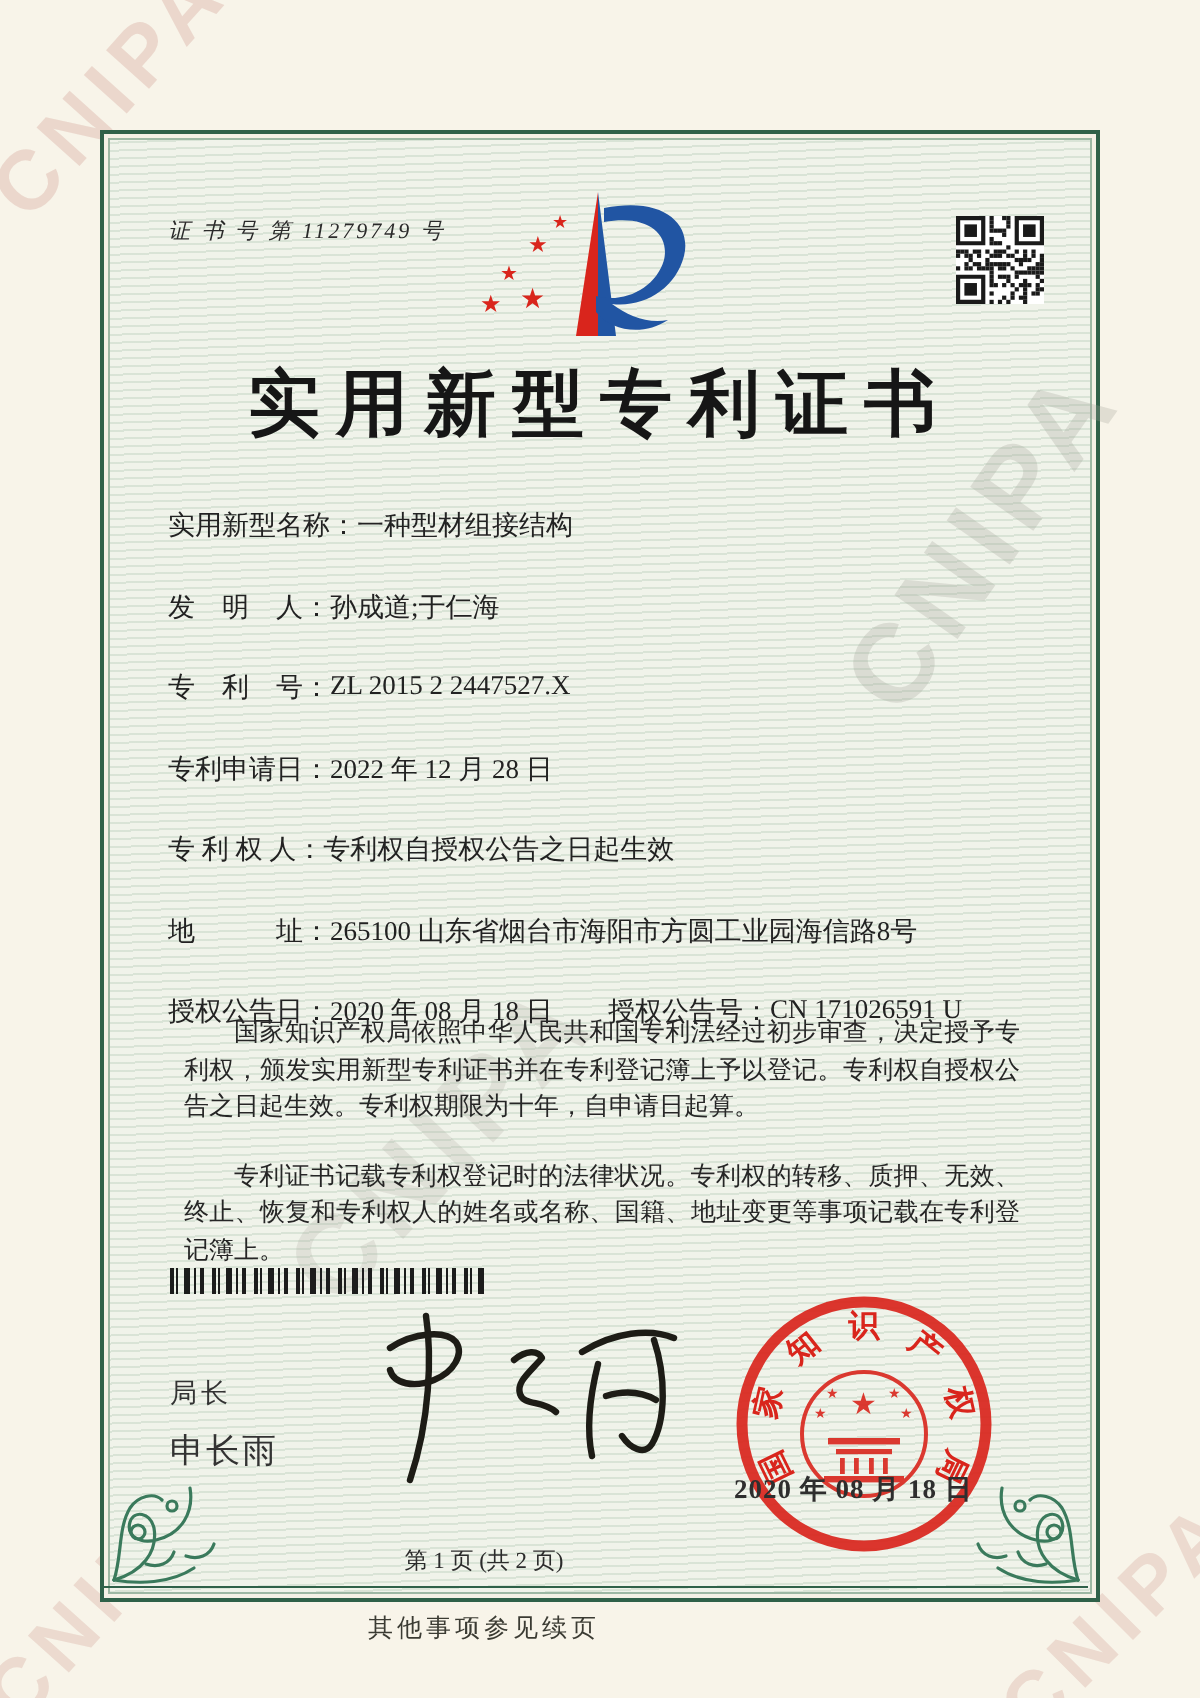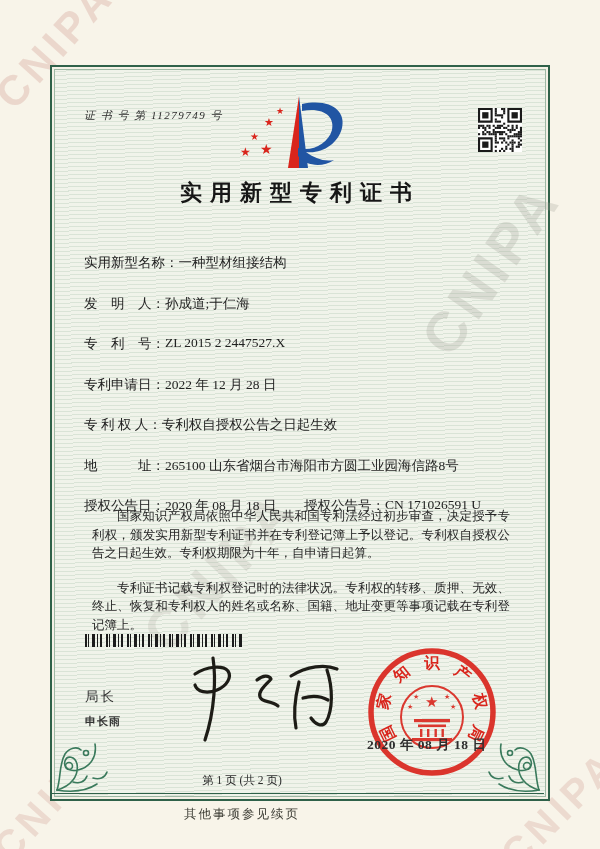--- a/index.html
+++ b/index.html
@@ -23,40 +23,40 @@
       rgba(125,165,135,.20) 0px, rgba(125,165,135,.20) 1px,
       transparent 1px, transparent 4px);
     z-index:2;
   }
   #bottom-inner-line{
     position:absolute;left:52px;top:793px;width:492px;height:0;
     border-top:1.5px solid #2f6149;z-index:3;
   }
   .content{position:absolute;z-index:4;}
   #cert-no{left:84px;top:108px;font-size:11px;letter-spacing:1.5px;color:#2b2b2b;font-style:italic;}
-  #title{left:0;top:178px;width:600px;text-align:center;font-size:22px;font-weight:bold;
+  #title{left:0;top:178px;width:600px;text-align:center;font-size:36px;font-weight:bold;
          letter-spacing:8px;color:#161616;}
   #fields{left:84px;top:254px;width:440px;font-size:13.5px;}
   .field-row{display:flex;margin-bottom:22.5px;white-space:nowrap;}
   .field-label{color:#222;}
   .field-value{color:#222;}
   .pair{display:flex;width:246px;}
   #paragraphs{left:76px;top:491px;width:450px;font-size:12.5px;line-height:18.5px;
               color:#262626;text-align:justify;}
   #paragraphs p{margin:16px;text-indent:2em;font-family:Liberation Serif, serif;}
   #barcode{left:85px;top:634px;width:158px;height:13px;
     background:repeating-linear-gradient(90deg,
       #1c1c1c 0 2px, transparent 2px 3px,
       #1c1c1c 3px 4px, transparent 4px 7px,
       #1c1c1c 7px 10px, transparent 10px 12px,
       #1c1c1c 12px 13px, transparent 13px 15px,
       #1c1c1c 15px 17px, transparent 17px 21px);
   }
   #officer-title{left:85px;top:688px;font-size:13.5px;color:#333;letter-spacing:2px;}
-  #officer-name{left:85px;top:714px;font-size:11px;color:#333;letter-spacing:1px;font-weight:bold;}
+  #officer-name{left:85px;top:714px;font-size:17px;color:#333;letter-spacing:1px;}
   #signature{left:165px;top:652px;}
   #seal{left:357px;top:637px;}
   #seal-date{left:367px;top:736px;font-size:13.5px;color:#2e2e2e;font-weight:bold;
              letter-spacing:.5px;}
   #page-info{left:0;top:773px;width:484px;text-align:center;font-size:11.5px;color:#2b2b2b;}
   #continuation-note{left:0;top:806px;width:484px;text-align:center;font-size:12.5px;
                      color:#3b3b33;letter-spacing:2px;}
   .corner-ornament{position:absolute;z-index:4;}
 </style>
 </head>

